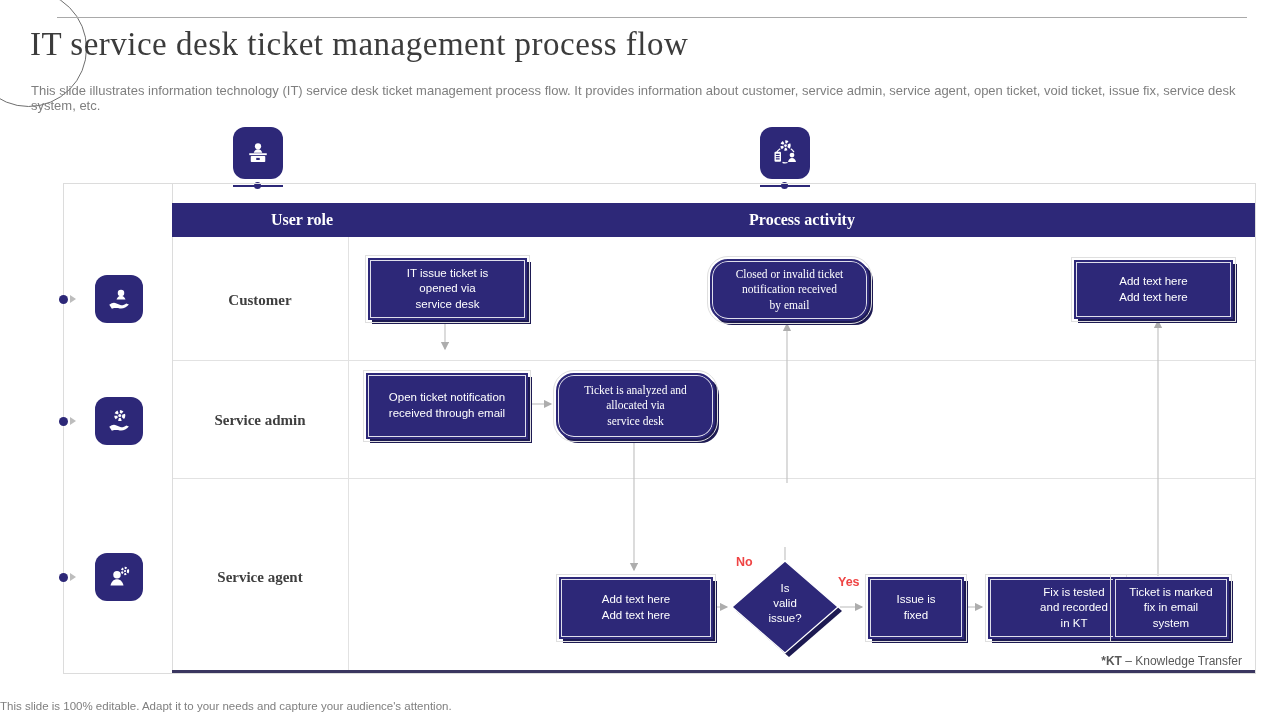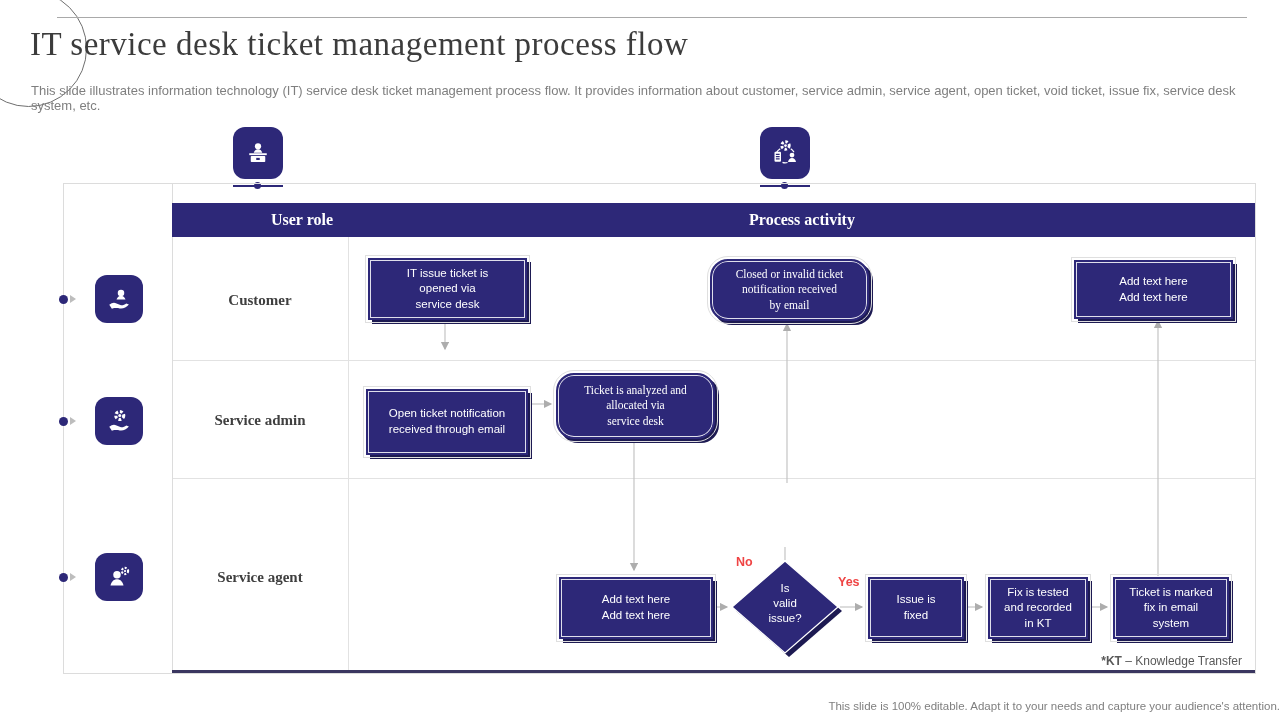--- a/index.html
+++ b/index.html
@@ -45,21 +45,21 @@
         outline:1px solid #dfdfdf;outline-offset:2px;}
   .rounded{border-radius:18px;font-family:Liberation Serif, serif;}
   .diamond-label{position:absolute;left:748px;top:581px;width:74px;color:#fff;text-align:center;
                  font-size:11.5px;line-height:1.3;white-space:pre-line;}
   .branch-label{position:absolute;font-weight:bold;font-size:12.5px;color:#ef4444;}
   
   .overlay{position:absolute;left:0;top:0;pointer-events:none;}
   
   .footnote{position:absolute;right:38px;top:654px;font-size:12px;color:#595959;}
   .footnote b{font-weight:bold;}
-  .footer-caption{position:absolute;left:0;top:700px;width:1280px;text-align:right;
+  .footer-caption{position:absolute;left:0;top:700px;width:1280px;text-align:left;
                   font-size:11.5px;color:#7f7f7f;}
 </style>
 </head>
 <body>
 
 <div class="slide">
 
   <div class="deco-circle"></div>
   <div class="top-rule"></div>
 
@@ -164,33 +164,33 @@
   </svg>
 
   <div class="node" style="left:368px;top:258px;width:155px;height:58px;">IT issue ticket is
 opened via
 service desk</div>
   <div class="node rounded" style="left:710px;top:259px;width:155px;height:58px;">Closed or invalid ticket
 notification received
 by email</div>
   <div class="node" style="left:1074px;top:260px;width:155px;height:55px;">Add text here
 Add text here</div>
-  <div class="node" style="left:366px;top:373px;width:158px;height:62px;margin-top:16px;">Open ticket notification
+  <div class="node" style="left:366px;top:373px;width:158px;height:62px;">Open ticket notification
 received through email</div>
   <div class="node rounded" style="left:556px;top:373px;width:155px;height:62px;">Ticket is analyzed and
 allocated via
 service desk</div>
   <div class="node" style="left:559px;top:577px;width:150px;height:58px;">Add text here
 Add text here</div>
   <div class="diamond-label">Is
 valid
 issue?</div>
   <div class="node" style="left:868px;top:577px;width:92px;height:58px;">Issue is
 fixed</div>
-  <div class="node" style="left:988px;top:577px;width:96px;height:58px;">Fix is tested
+  <div class="node" style="left:988px;top:577px;width:96px;height:58px;padding-left:36px;">Fix is tested
 and recorded
 in KT</div>
   <div class="node" style="left:1113px;top:577px;width:112px;height:58px;">Ticket is marked
 fix in email
 system</div>
 
   <div class="branch-label" style="left:736px;top:555px;">No</div>
   <div class="branch-label" style="left:838px;top:575px;">Yes</div>
 
   <div class="footnote"><b>*KT</b><span> – Knowledge Transfer</span></div>

